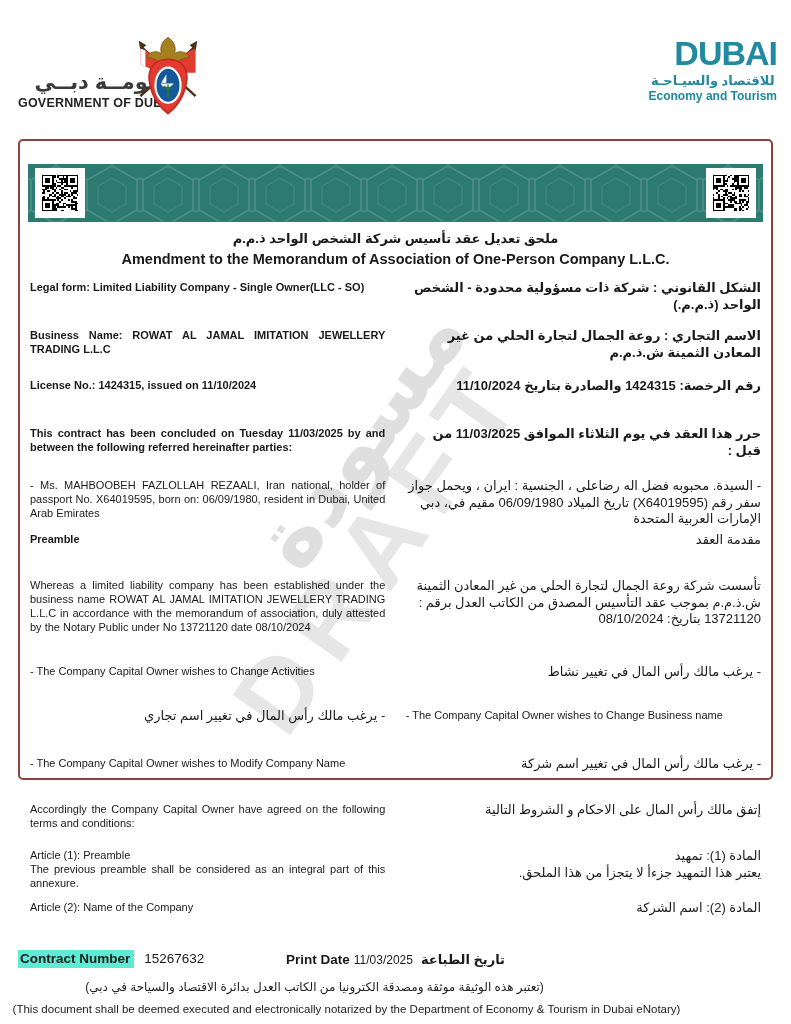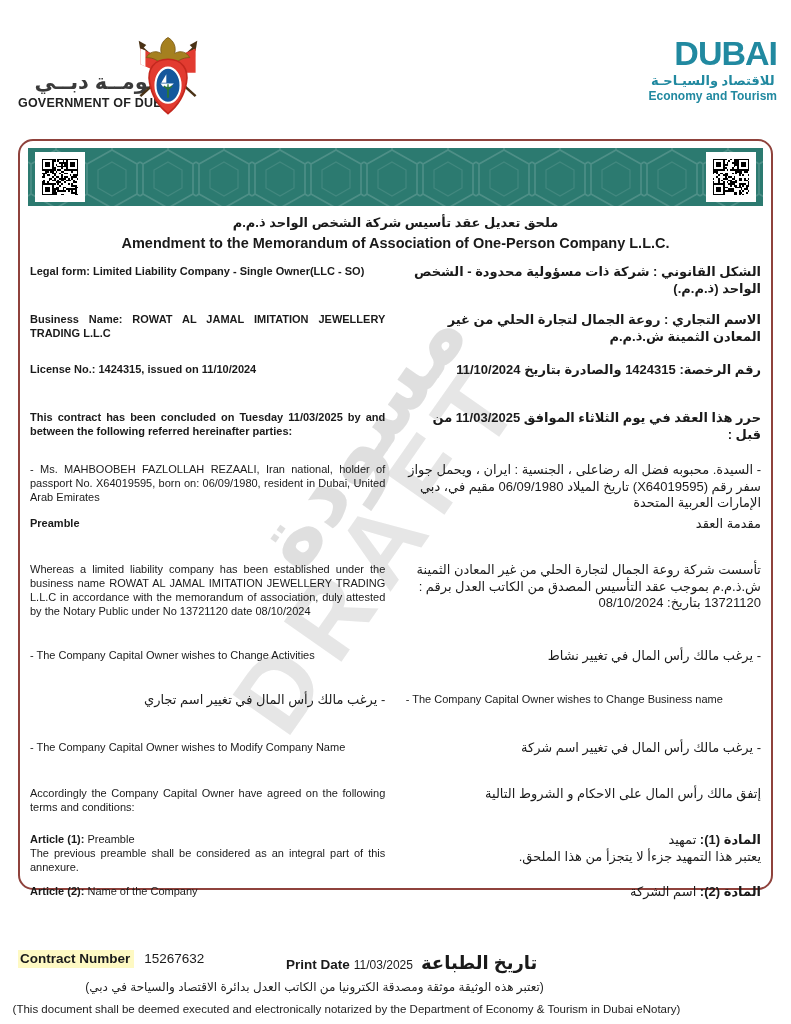--- a/index.html
+++ b/index.html
@@ -12,39 +12,39 @@
   .gov-block { position:absolute; left:18px; top:42px; text-align:right; }
   .gov-ar { font-size:21px; font-weight:bold; color:#3a3a3a; }
   .gov-en { font-size:12.5px; font-weight:bold; color:#222; letter-spacing:.2px; margin-top:2px; }
   .emblem { position:absolute; left:122px; top:0px; }
   .det-block { position:absolute; right:14px; top:8px; text-align:center; line-height:1.05; }
   .det-word { font-size:34px; font-weight:800; letter-spacing:-1px;text-align:right; }
   .det-ar { font-size:13px; font-weight:bold; margin-top:2px; }
   .det-en { font-size:12px; font-weight:bold; margin-top:3px; }
 
   
-  .doc-box { position:absolute; left:18px; top:139px; width:755px; height:751px;
-             border:2px solid #8f423c; border-radius:15px; padding:7px 8px 0 8px; background:transparent; }
+  .doc-box { position:absolute; left:18px; top:139px; width:755px; height:641px;
+             border:2px solid #8f423c; border-radius:5px; padding:23px 8px 0 8px; background:transparent; }
   .banner { position:relative; width:100%; height:58px; overflow:hidden; }
   .banner svg.hexpat { position:absolute; inset:0; }
   .qr { position:absolute; top:4px; width:50px; height:50px; background:#fff; padding:3px; }
   .qr-left { left:7px; }
   .qr-right { right:7px; }
   .qr svg { width:100%; height:100%; display:block; }
 
   .title-ar { text-align:center; font-size:13px; font-weight:bold; margin-top:9px; direction:rtl; }
   .title-en { text-align:center; font-size:14.5px; font-weight:bold; margin-top:5px; }
 
   
   .rows { position:relative; z-index:1; margin-top:13px; padding:0 2px; }
   .doc-row { display:flex; justify-content:space-between; align-items:flex-start; }
   .cell { width:48.6%; font-size:11px; line-height:1.28; white-space:pre-line; }
   .cell.en { text-align:justify; }
   .cell.ar { direction:rtl; text-align:right; font-size:13px; }
-  .cell b { font-weight:bold; }
+  .cell b { font-weight:normal; }
   .doc-row:nth-child(1){min-height:36px;margin-bottom:12px}
   .doc-row:nth-child(2){min-height:36px;margin-bottom:14px}
   .doc-row:nth-child(3){min-height:18px;margin-bottom:30px}
   .doc-row:nth-child(4){min-height:50px;margin-bottom:2px}
   .doc-row:nth-child(5){min-height:48px;margin-bottom:4px}
   .doc-row:nth-child(6){min-height:18px;margin-bottom:28px}
   .doc-row:nth-child(7){min-height:80px;margin-bottom:6px}
   .doc-row:nth-child(8){min-height:18px;margin-bottom:26px}
   .doc-row:nth-child(9){min-height:34px;margin-bottom:14px}
   .doc-row:nth-child(10){min-height:34px;margin-bottom:12px}
@@ -59,21 +59,21 @@
   .wm-en { left:110px; top:488px; width:540px; text-align:center; font-size:102px;
            letter-spacing:16px; color:#d6d6d6; opacity:.6; transform:rotate(-55deg); }
 
   
   .footer-row { position:absolute; left:18px; top:951px; width:755px; height:22px; font-size:13.5px; }
   .cn-label { font-weight:bold; background:#bfbfbf; padding:1px 4px 2px 2px; }
   .cn-value { margin-left:10px; }
   .pd-group { position:absolute; left:268px; top:1px; }
   .pd-label { font-weight:bold; }
   .pd-value { font-size:12px; margin-left:4px; }
-  .pd-ar { font-weight:bold; direction:rtl; margin-left:8px; font-size:18px; }
+  .pd-ar { font-weight:bold; direction:rtl; margin-left:8px; font-size:13px; }
   .disclaimer-ar { position:absolute; left:0; top:980px; width:629px; text-align:center;
                    font-size:12px; direction:rtl; color:#222; }
   .disclaimer-en { position:absolute; left:0; top:1003px; width:693px; text-align:center;
                    font-size:11.5px; color:#222; }
 </style>
 </head>
 <body>
 
 <div class="page">
 
@@ -479,21 +479,21 @@
 يعتبر هذا التمهيد جزءأ لا يتجزأ من هذا الملحق.</span></div>
         </div>
         <div class="doc-row">
           <div class="cell en"><b>Article (2):</b><span> Name of the Company</span></div>
           <div class="cell ar"><b>المادة (2):</b><span> اسم الشركة</span></div>
         </div>
       </div>
   </div>
 
   <div class="footer-row">
-    <span class="cn-label" style="background: #fef9c3;">Contract Number</span><span class="cn-value">15267632</span>
+    <span class="cn-label" style="background: #5eead4;">Contract Number</span><span class="cn-value">15267632</span>
     <span class="pd-group">
       <span class="pd-label">Print Date</span><span class="pd-value">11/03/2025</span><span class="pd-ar">تاريخ الطباعة</span>
     </span>
   </div>
   <div class="disclaimer-ar">(تعتبر هذه الوثيقة موثقة ومصدقة الكترونيا من الكاتب العدل بدائرة الاقتصاد والسياحة في دبي)</div>
   <div class="disclaimer-en">(This document shall be deemed executed and  electronically notarized by the Department of Economy &amp; Tourism in Dubai eNotary)</div>
 
 </div>
 
 </body></html>

